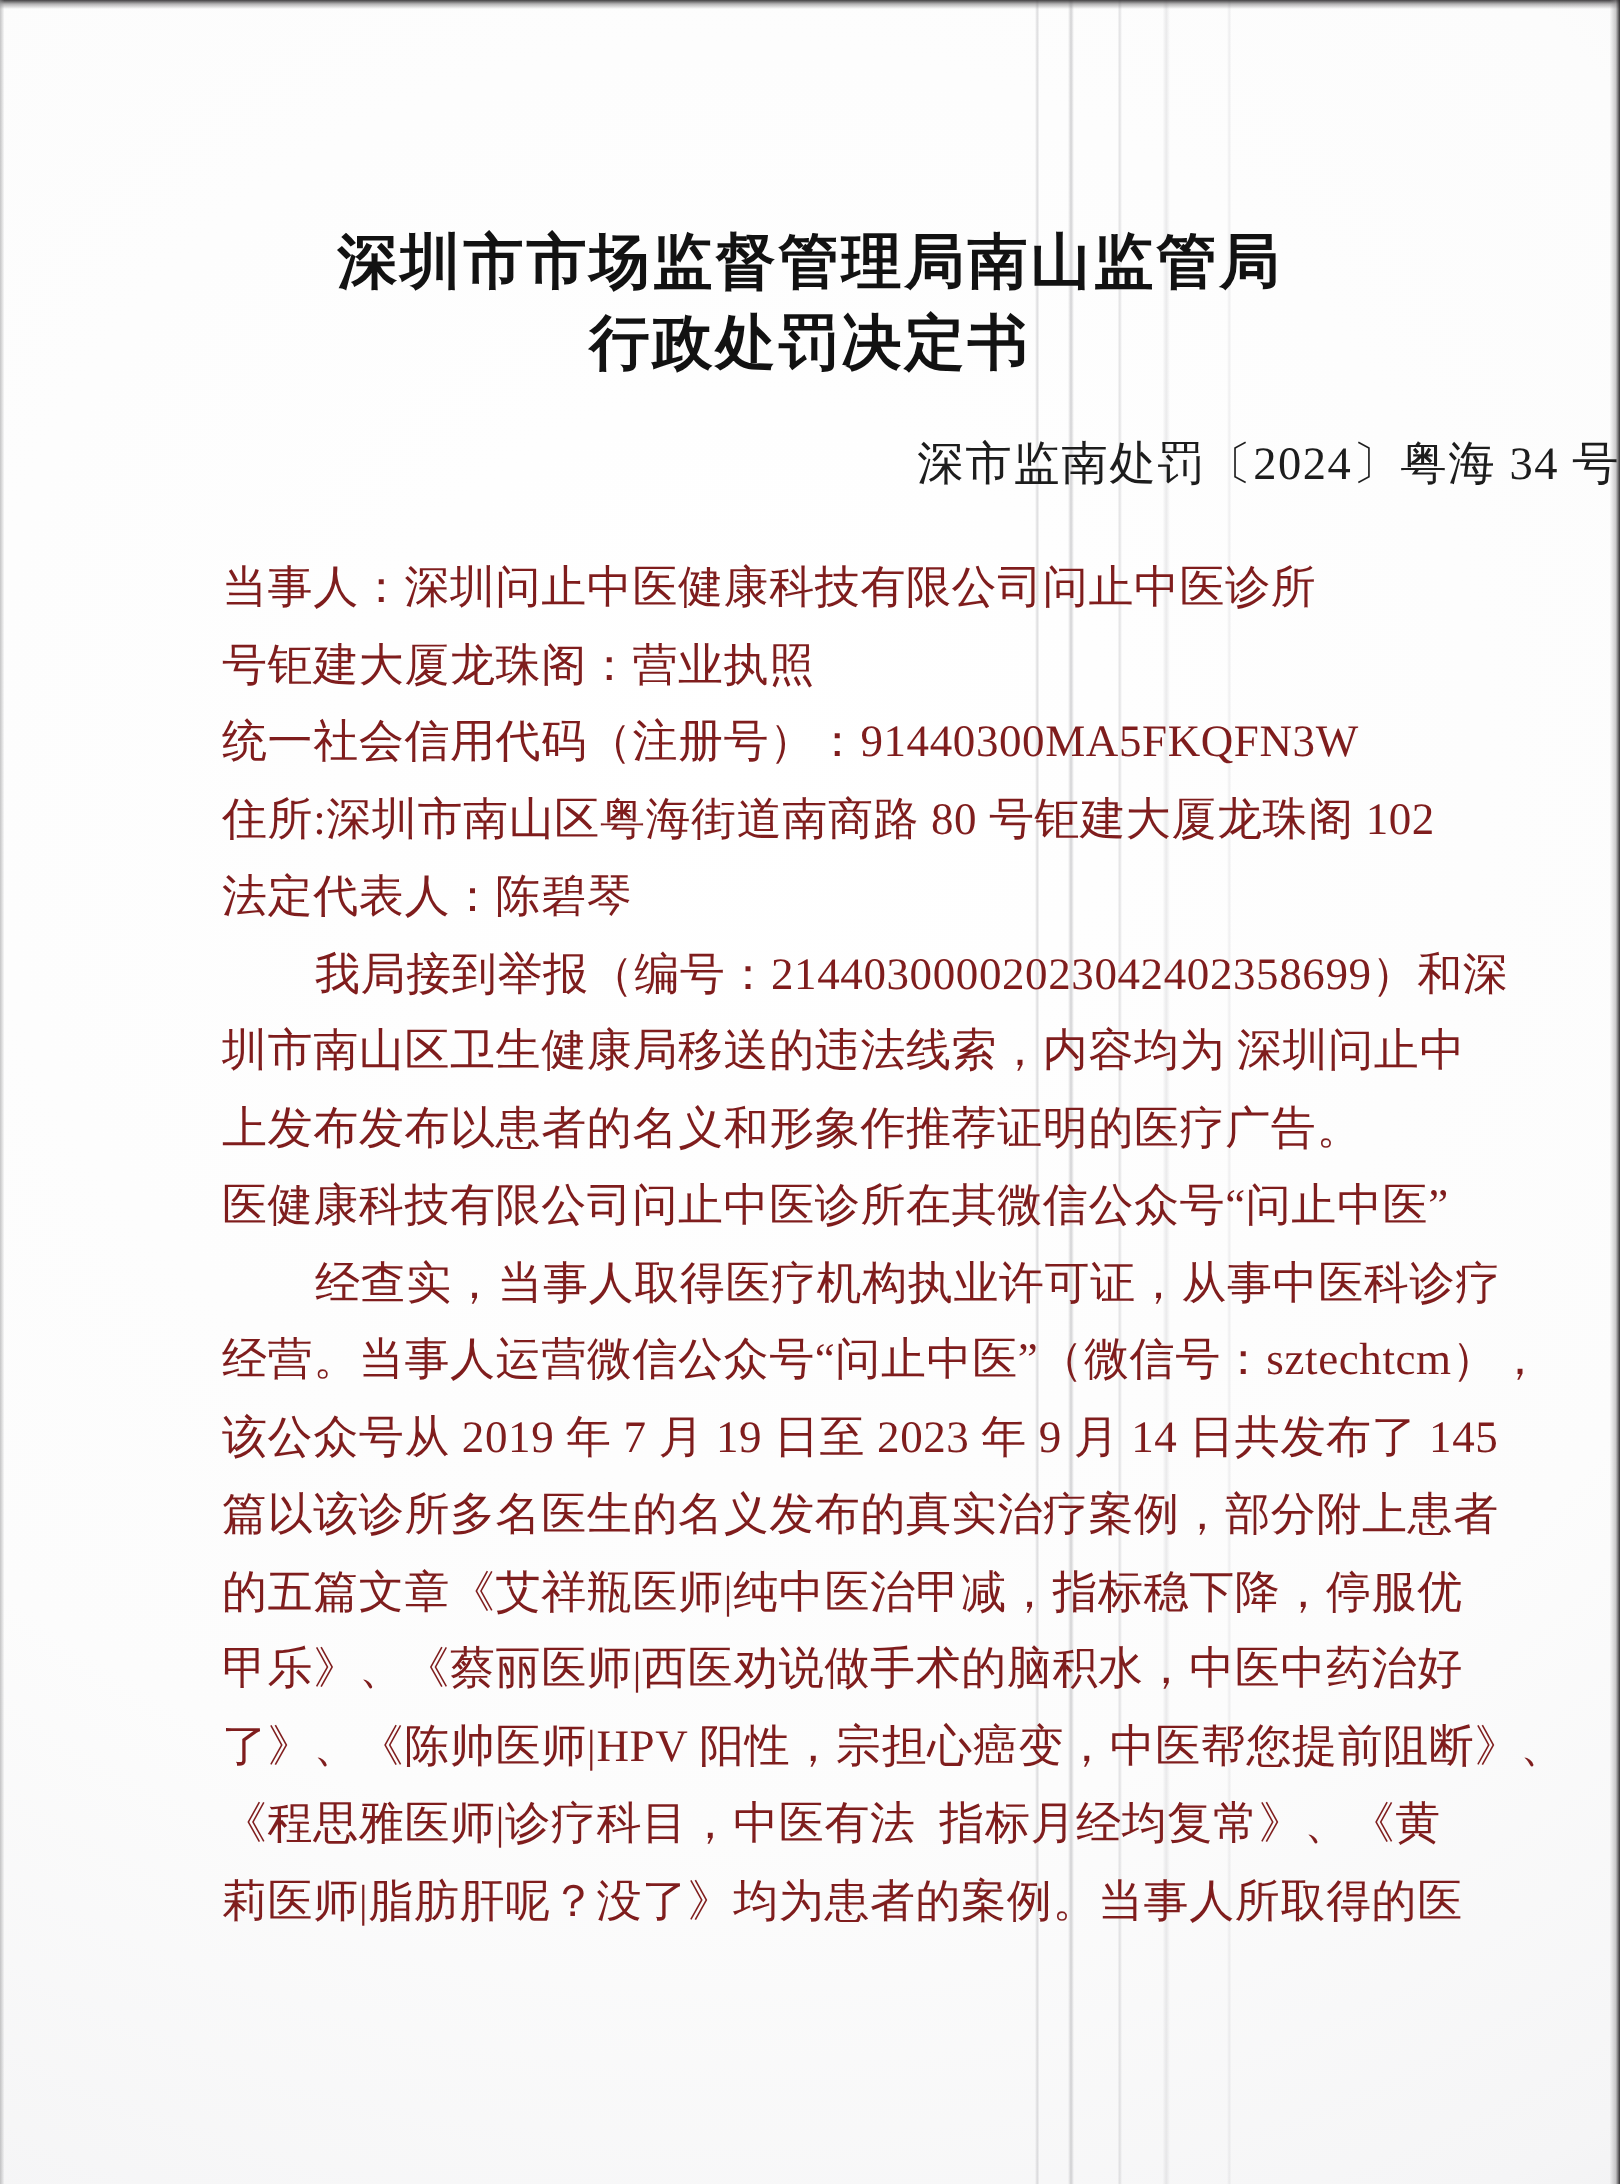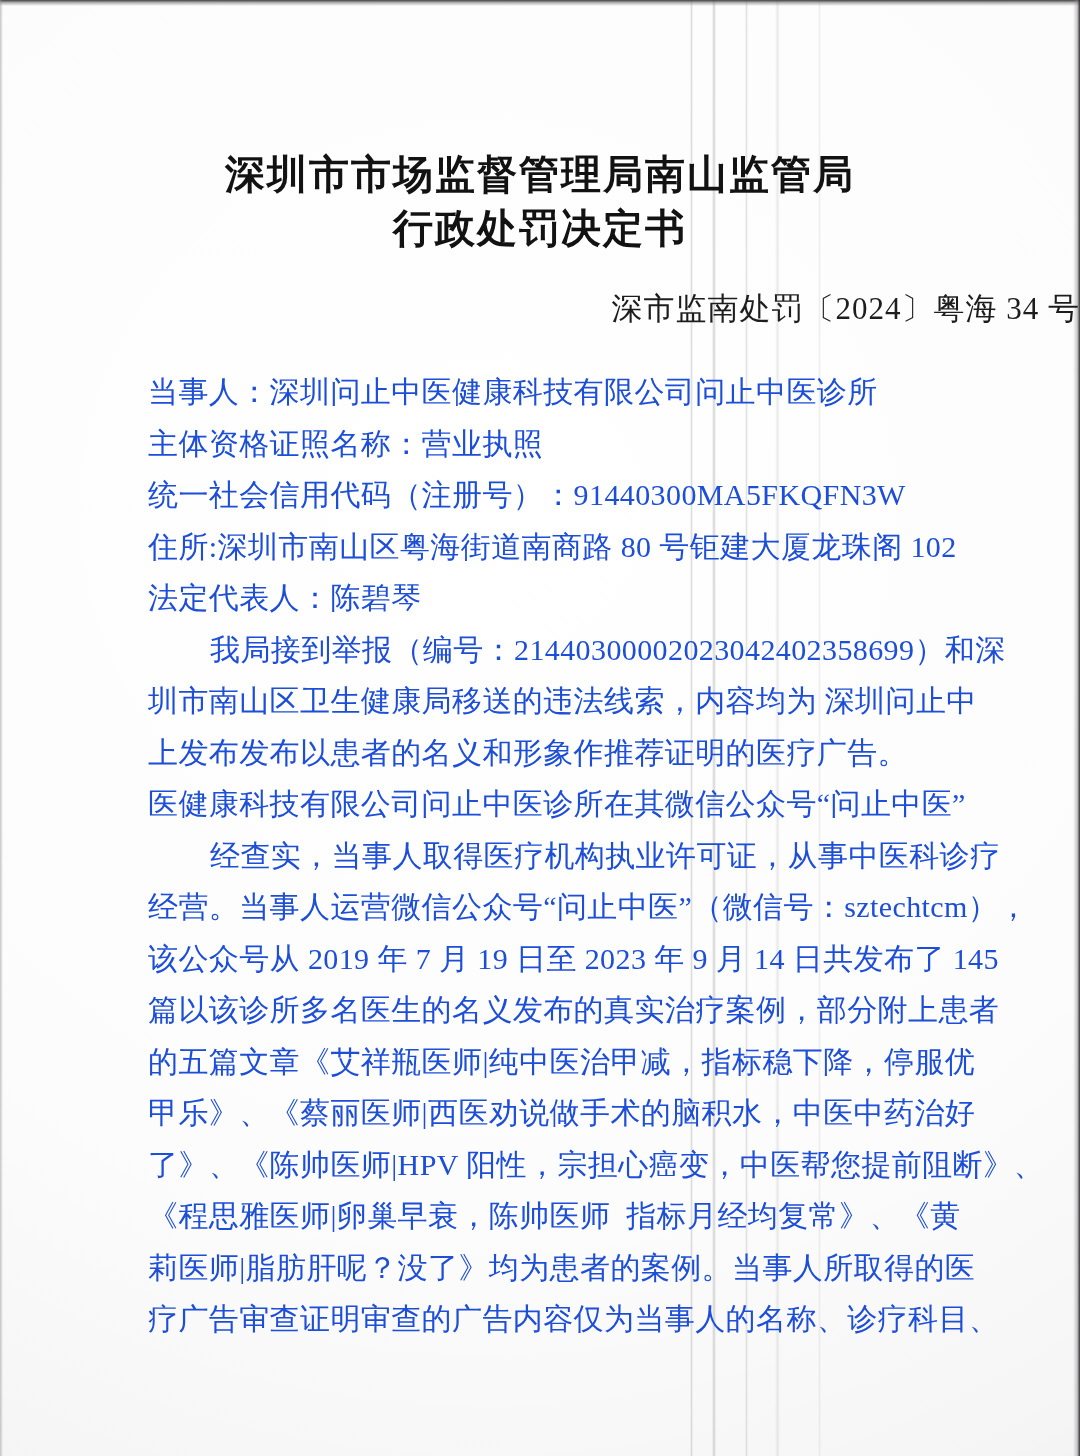--- a/index.html
+++ b/index.html
@@ -96,21 +96,21 @@
     position: absolute;
     top: 366px;
     left: 148px;
     width: 826px;
   }
   .line {
     font-size: 30px;
     line-height: 51.5px;
     letter-spacing: 0.4px;
     white-space: pre;
-    color: #1d4ed8;
+    color: #7f1d1d;
   }
   .line.indent { text-indent: 62px; font-family: Liberation Serif, serif; }
 </style>
 </head>
 <body>
 
 <div id="page">
 
   <div id="paper-tint"></div>
   <div class="crease" id="crease-a"></div>
@@ -126,36 +126,35 @@
 
     <div class="doc-title" id="title-line-1">深圳市市场监督管理局南山监管局</div>
 
     <div class="doc-title" id="title-line-2">行政处罚决定书</div>
 
     <div id="doc-number">深市监南处罚〔2024〕粤海 34 号</div>
 
     <div id="body-block">
 
       <div class="line">当事人：深圳问止中医健康科技有限公司问止中医诊所</div>
-      <div class="line">主体资格证照名称：营业执照</div>
+      <div class="line">号钜建大厦龙珠阁：营业执照</div>
       <div class="line">统一社会信用代码（注册号）：91440300MA5FKQFN3W</div>
       <div class="line">住所:深圳市南山区粤海街道南商路 80 号钜建大厦龙珠阁 102</div>
       <div class="line">法定代表人：陈碧琴</div>
 
       <div class="line indent">我局接到举报（编号：21440300002023042402358699）和深</div>
       <div class="line">圳市南山区卫生健康局移送的违法线索，内容均为 深圳问止中</div>
       <div class="line">上发布发布以患者的名义和形象作推荐证明的医疗广告。</div>
       <div class="line">医健康科技有限公司问止中医诊所在其微信公众号“问止中医”</div>
 
       <div class="line indent">经查实，当事人取得医疗机构执业许可证，从事中医科诊疗</div>
       <div class="line">经营。当事人运营微信公众号“问止中医”（微信号：sztechtcm），</div>
       <div class="line">该公众号从 2019 年 7 月 19 日至 2023 年 9 月 14 日共发布了 145</div>
       <div class="line">篇以该诊所多名医生的名义发布的真实治疗案例，部分附上患者</div>
       <div class="line">的五篇文章《艾祥瓶医师|纯中医治甲减，指标稳下降，停服优</div>
       <div class="line">甲乐》、《蔡丽医师|西医劝说做手术的脑积水，中医中药治好</div>
       <div class="line">了》、《陈帅医师|HPV 阳性，宗担心癌变，中医帮您提前阻断》、</div>
-      <div class="line">《程思雅医师|卵巢早衰，陈帅医师  指标月经均复常》、《黄</div>
+      <div class="line">《程思雅医师|诊疗科目，中医有法  指标月经均复常》、《黄</div>
       <div class="line">莉医师|脂肪肝呢？没了》均为患者的案例。当事人所取得的医</div>
-      <div class="line">疗广告审查证明审查的广告内容仅为当事人的名称、诊疗科目、</div>
 
     </div>
   </div>
 </div>
 
 </body></html>

